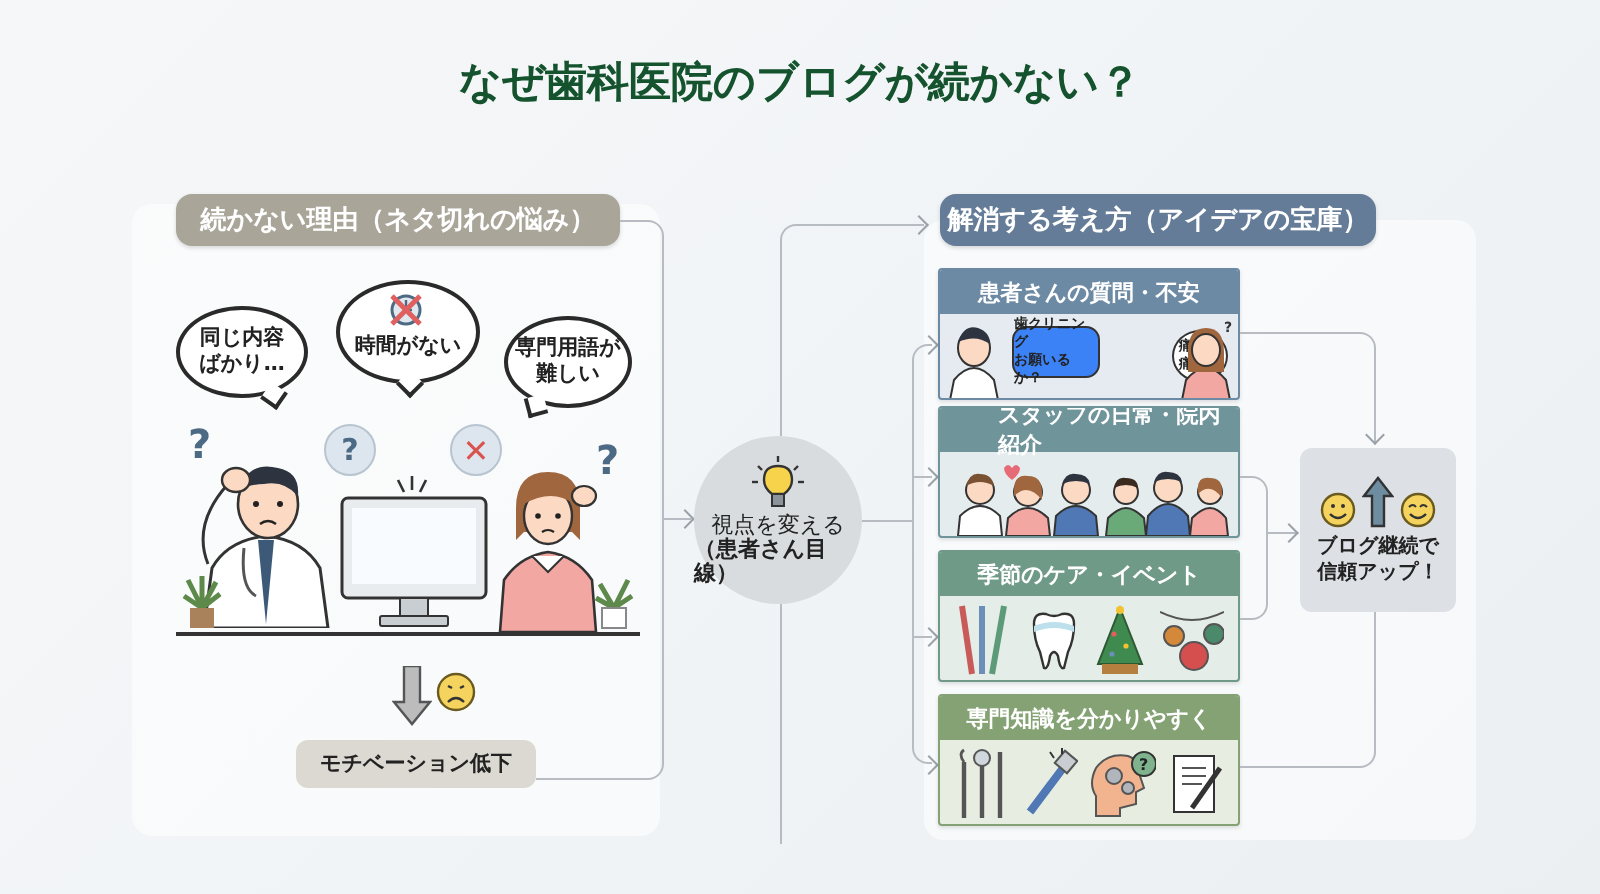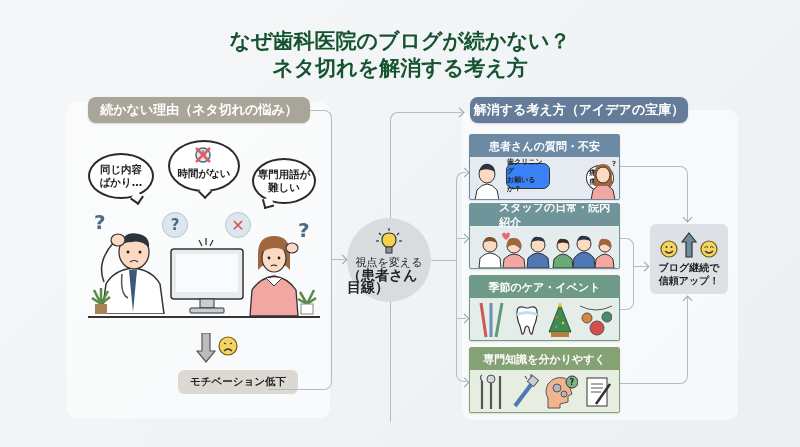--- a/index.html
+++ b/index.html
@@ -46,44 +46,43 @@
     display: flex; align-items: center; justify-content: center;
   }
   .idea-card .card-body {
     height: 44px; display: flex; align-items: center; justify-content: space-around; padding: 0 4px;
   }
   .center-circle {
     position: absolute; left: 347px; top: 218px; width: 84px; height: 84px; border-radius: 50%;
     background: #d9dcdf; display: flex; flex-direction: column; align-items: center; justify-content: center;
   }
   .center-circle .main { font-size: 11px; font-weight: normal; line-height: 13px; }
-  .center-circle .sub { font-size: 14px; font-weight: bold; line-height: 12px; }
+  .center-circle .sub { font-size: 11px; font-weight: bold; line-height: 12px; }
   .result-box {
-    position: absolute; left: 650px; top: 224px; width: 78px; height: 70px; border-radius: 6px;
+    position: absolute; left: 650px; top: 224px; width: 78px; height: 82px; border-radius: 6px;
     background: #dde1e5; display: flex; flex-direction: column; align-items: center; justify-content: center;
   }
   .result-box .txt { font-size: 10px; font-weight: bold; line-height: 13px; text-align: center; }
   .motivation {
     position: absolute; left: 148px; top: 370px; width: 120px; height: 24px;
     background: #dcd9d2; border-radius: 6px; font-size: 10.5px; font-weight: bold;
-    display: flex; align-items: center; justify-content: center; margin-left: 30px;
+    display: flex; align-items: center; justify-content: center;
   }
   .figure { position: absolute; }
   .qmark { position: absolute; font-weight: bold; color: #4d6a85; font-size: 20px; }
   .circle-icon {
     position: absolute; width: 26px; height: 26px; border-radius: 50%; background: #dde6ee;
     border: 1px solid #b8c4d0; display: flex; align-items: center; justify-content: center; font-weight: bold;
   }
 </style>
 </head>
 <body>
 
 <div class="title">
   <div>なぜ歯科医院のブログが続かない？</div>
-  <div>ネタ切れを解消する考え方</div>
 </div>
 
 <div class="panel-bg" style="left:66px;top:102px;width:264px;height:316px;"></div>
 <div class="panel-bg" style="left:462px;top:110px;width:276px;height:310px;"></div>
 
 <div class="header-pill" style="left:88px;top:97px;width:222px;background:#a9a599;">
   <span>続かない理由（ネタ切れの悩み）</span>
 </div>
 
 <div class="bubble" style="left:88px;top:153px;width:66px;height:46px;">

